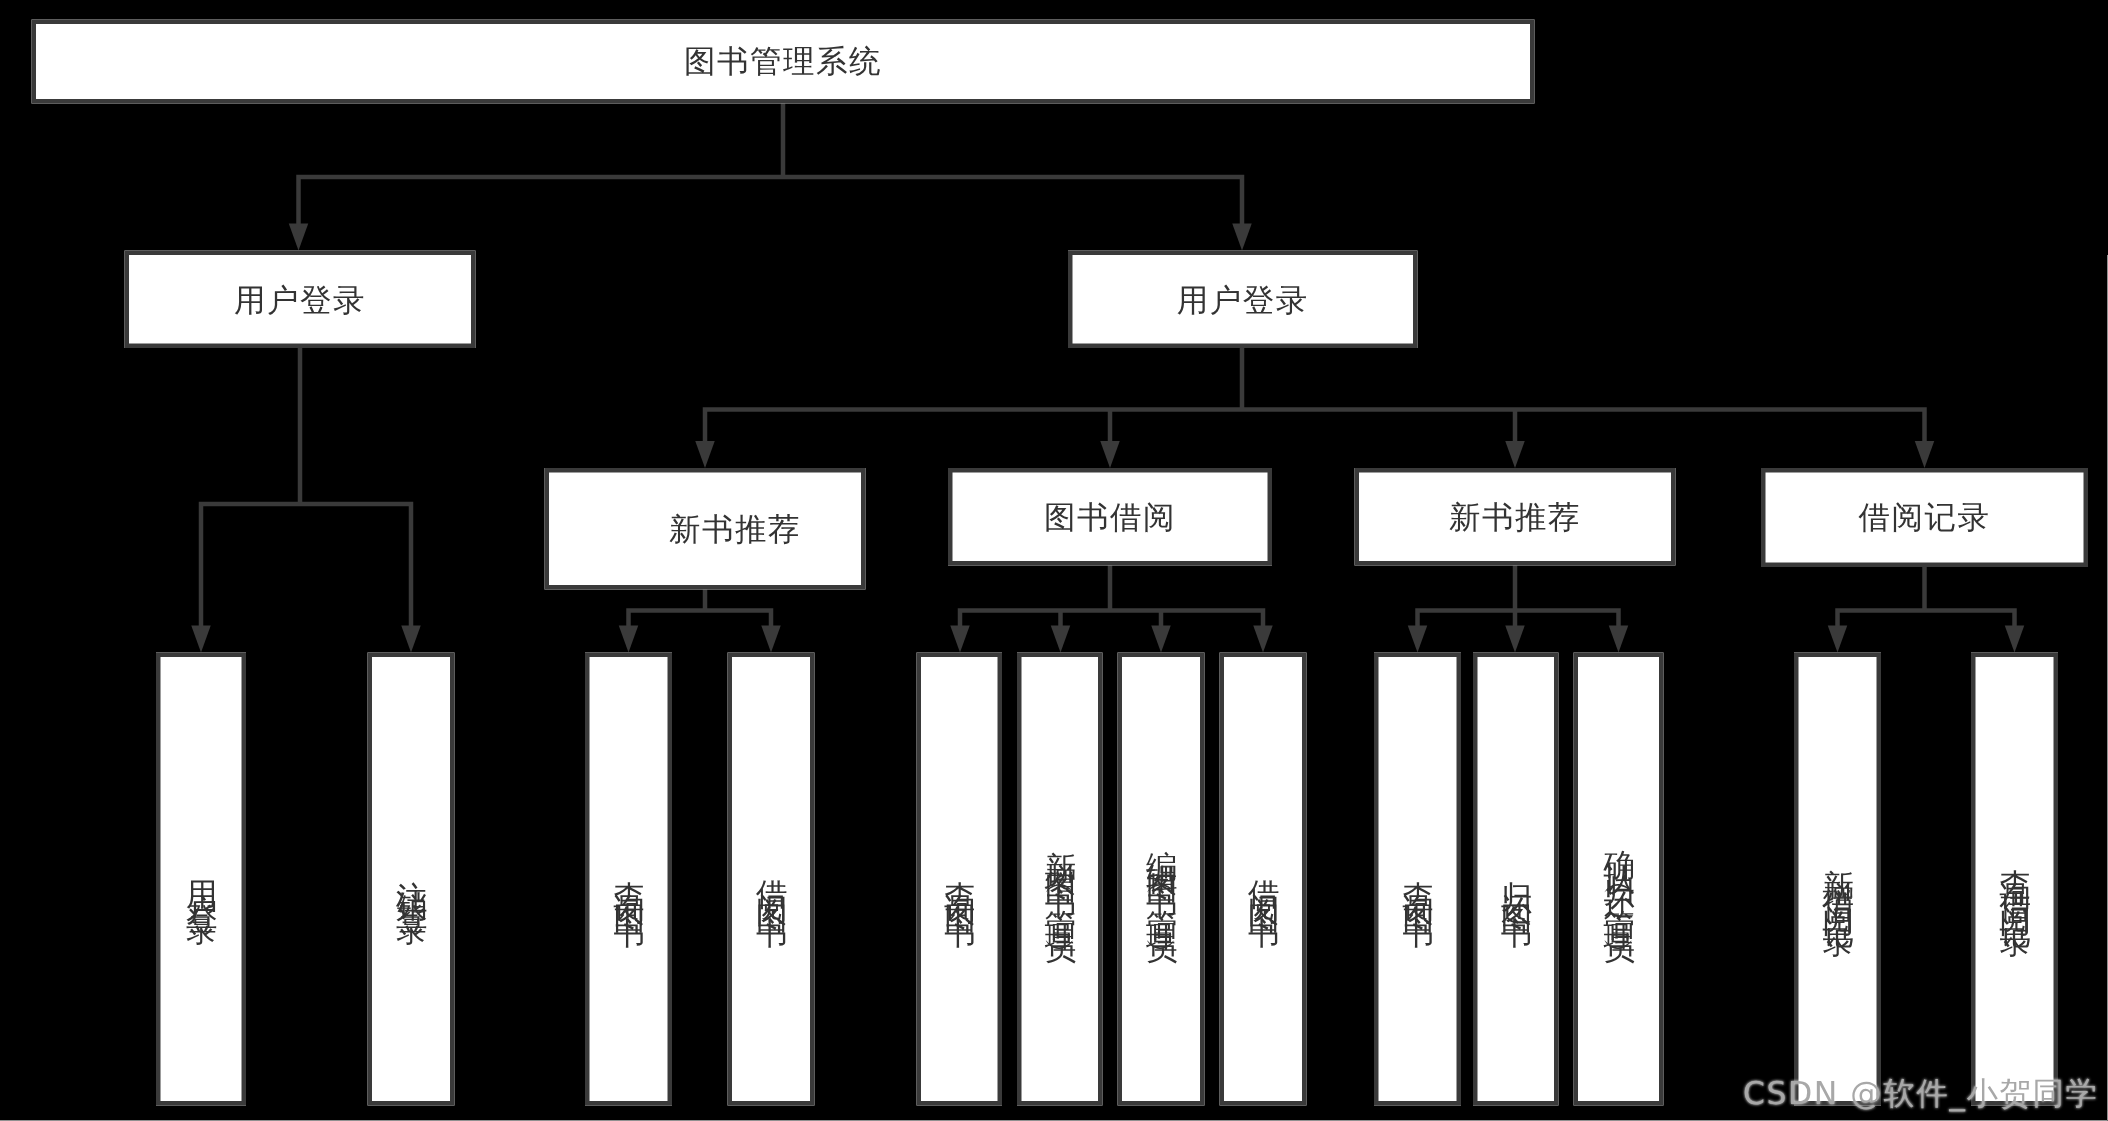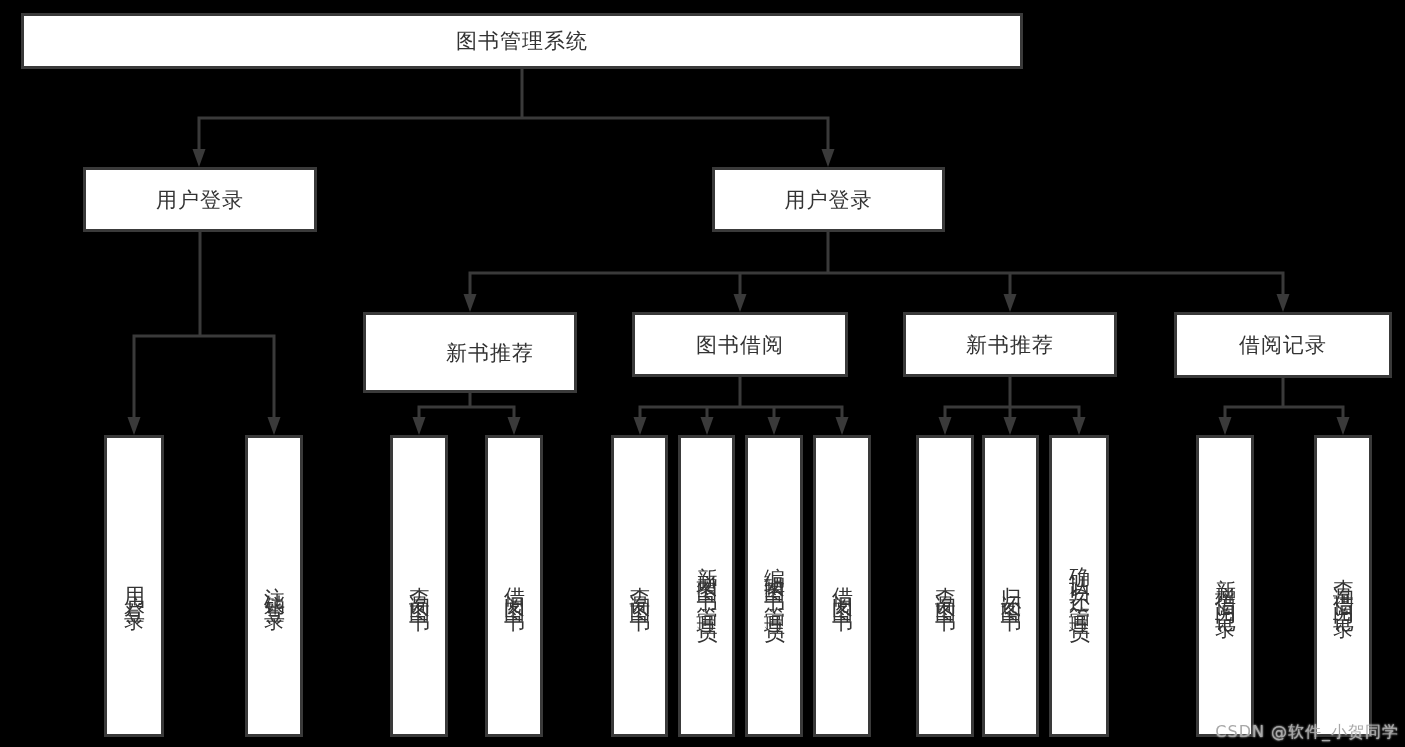--- a/index.html
+++ b/index.html
@@ -33,21 +33,21 @@
     writing-mode: vertical-rl;
     text-orientation: mixed;
     font-size: 21px;
     letter-spacing: 8px;
     line-height: 1;
   }
   .watermark {
     position: absolute;
     right: 6px;
     bottom: 4px;
-    font-size: 16px;
+    font-size: 21px;
     color: #a8a8a8;
     letter-spacing: 1px;
     z-index: 3;
     text-shadow: 0 0 2px #ffffff;
     white-space: nowrap;
   }
 </style>
 </head>
 <body>
 

